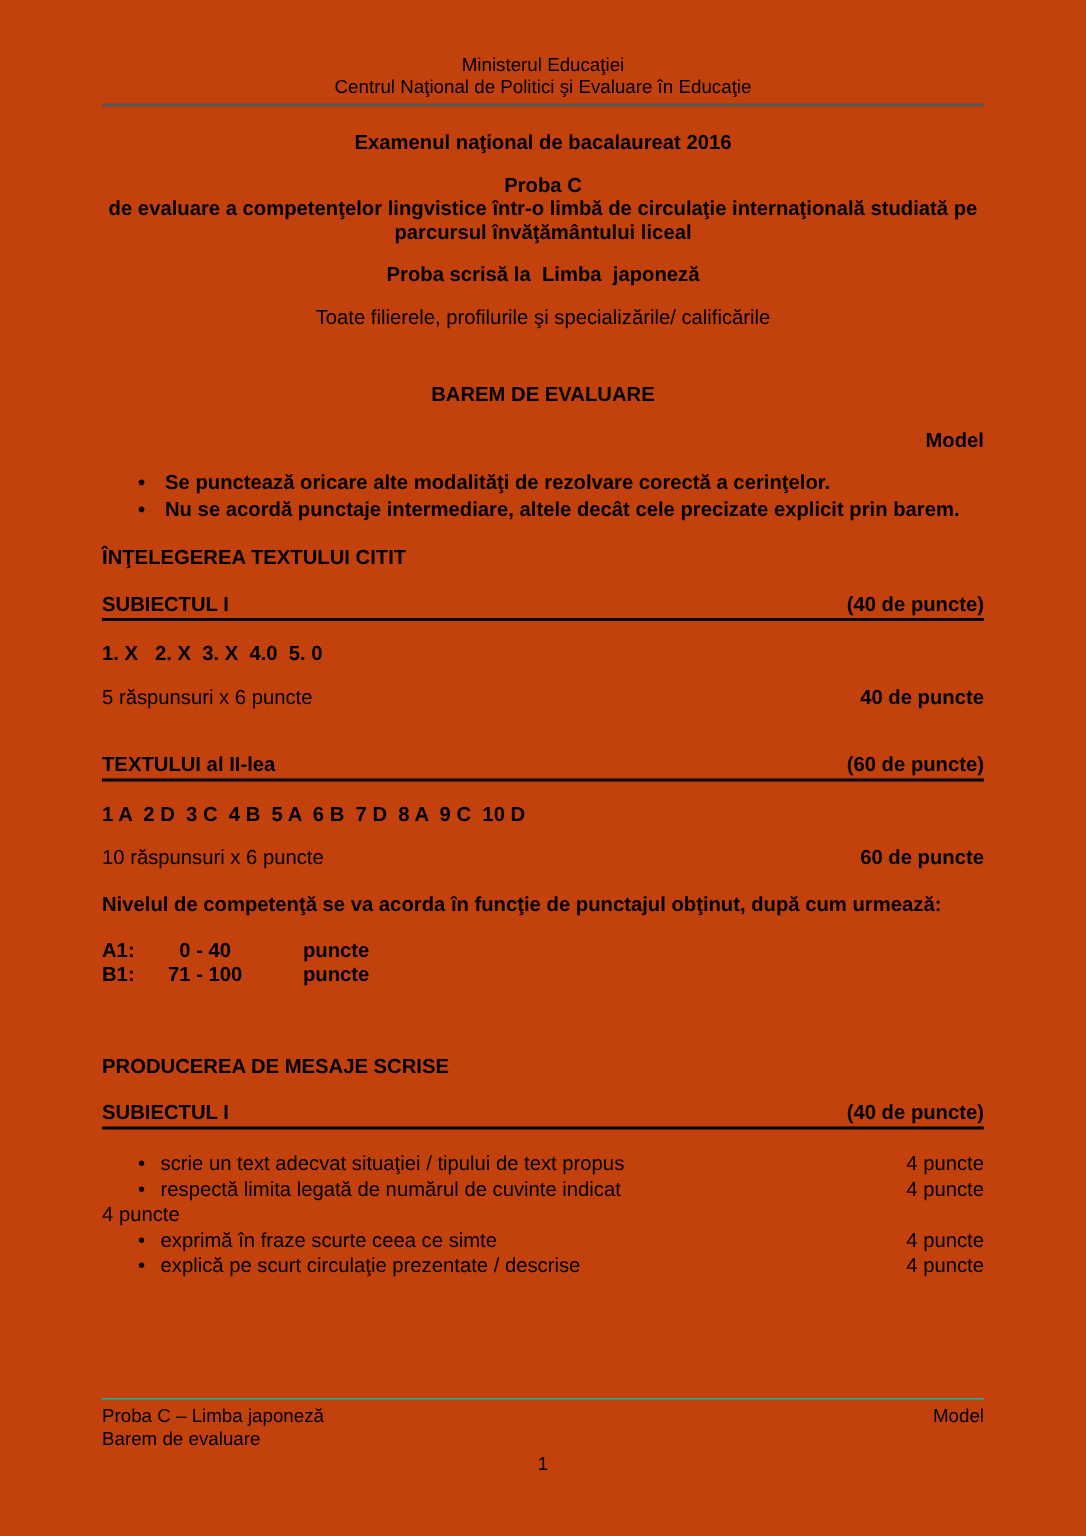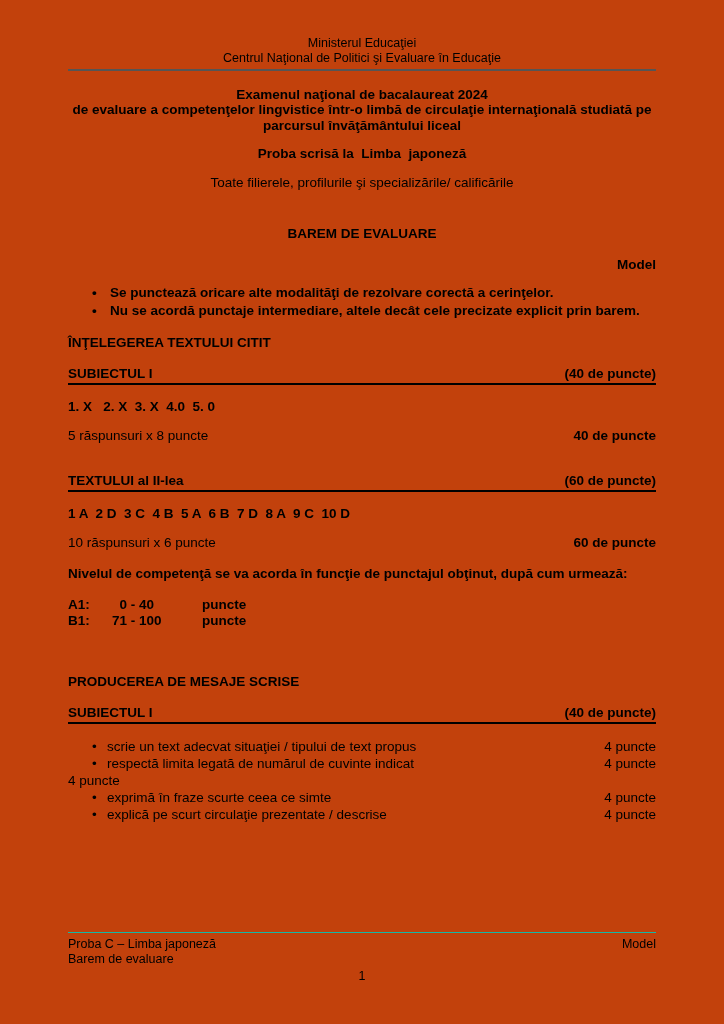--- a/index.html
+++ b/index.html
@@ -117,22 +117,23 @@
 </head>
 <body>
 
 <div class="page">
 
   <div class="doc-header">
     <div>Ministerul Educaţiei</div>
     <div>Centrul Naţional de Politici şi Evaluare în Educaţie</div>
   </div>
 
-  <div class="exam-title center">Examenul naţional de bacalaureat 2024</div>
-
+  <div class="exam-title center">Examenul naţional de bacalaureat 2016</div>
+
+  <div class="proba-title center">Proba C</div>
   <div class="desc-line center nowrap">de evaluare a competenţelor lingvistice într-o limbă de circulaţie internaţională studiată pe</div>
   <div class="desc-line center">parcursul învăţământului liceal</div>
 
   <div class="written-line center pre">Proba scrisă la  Limba  japoneză</div>
 
   <div class="filiere-line center">Toate filierele, profilurile şi specializările/ calificările</div>
 
   <div class="barem-heading">BAREM DE EVALUARE</div>
   <div class="model-line">Model</div>
 
@@ -142,21 +143,21 @@
   </ul>
 
   <div class="section-heading">ÎNŢELEGEREA TEXTULUI CITIT</div>
 
   <div class="subject-row">
     <span>SUBIECTUL I</span>
     <span>(40 de puncte)</span>
   </div>
   <div class="answers-line">1. X   2. X  3. X  4.0  5. 0</div>
   <div class="calc-row">
-    <span>5 răspunsuri x 8 puncte</span>
+    <span>5 răspunsuri x 6 puncte</span>
     <span class="total">40 de puncte</span>
   </div>
 
   <div class="subject-row second">
     <span>TEXTULUI al II-lea</span>
     <span>(60 de puncte)</span>
   </div>
   <div class="answers-line">1 A  2 D  3 C  4 B  5 A  6 B  7 D  8 A  9 C  10 D</div>
   <div class="calc-row">
     <span>10 răspunsuri x 6 puncte</span>

